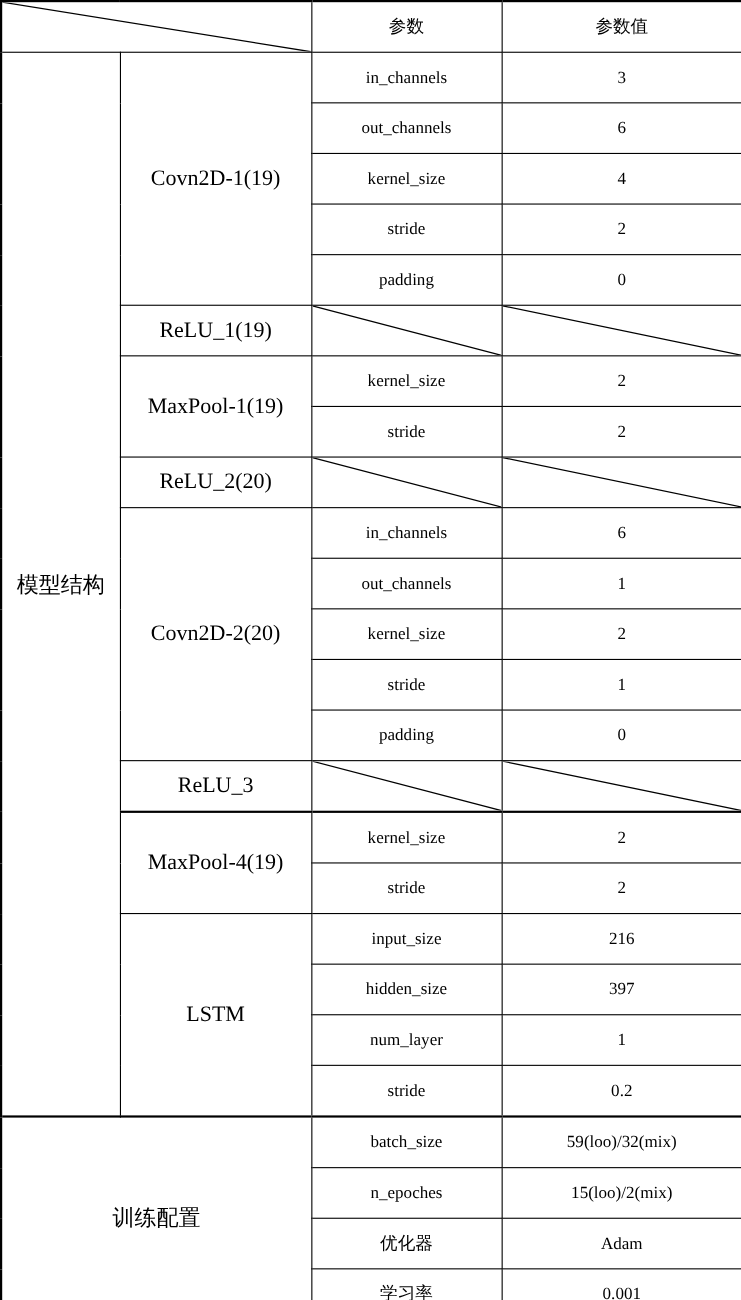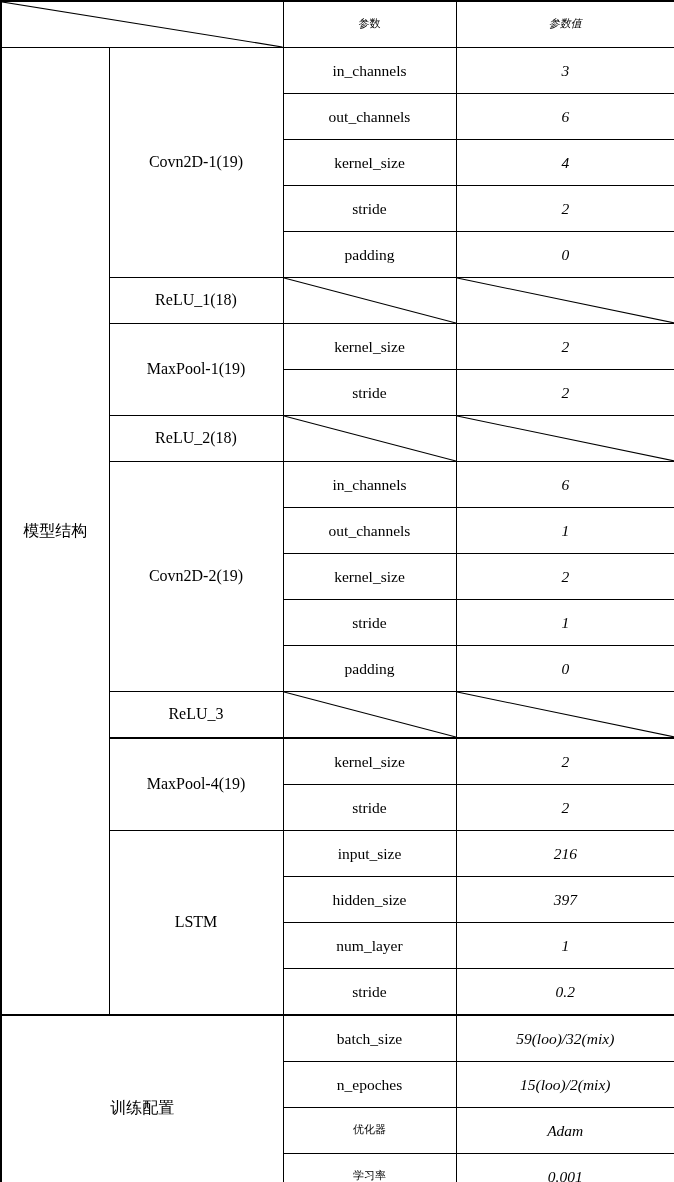--- a/index.html
+++ b/index.html
@@ -42,43 +42,43 @@
   }
 
   
   col.c1 { width: 108px; }
   col.c2 { width: 174px; }
   col.c3 { width: 173px; }
   col.c4 { width: 219px; }
 
   .cn {
     font-family: "DejaVu Sans", "Liberation Sans", sans-serif;
-    font-size: 11px;
+    font-size: 16px;
   }
 
   
   .frame-top    { border-top-width: 2px !important; }
   .frame-bottom { border-bottom-width: 2px !important; }
   .frame-left   { border-left-width: 2px !important; }
-  .frame-right  { border-right-width: 2px !important; font-style: italic; }
+  .frame-right  { border-right-width: 2px !important; }
 
   
   .sect-bottom { border-bottom-width: 2px !important; }
   .sect-top    { border-top-width: 2px !important; }
 
   
   .slash {
     position: absolute;
     inset: 0;
     pointer-events: none;
   }
   .slash svg { display: block; width: 100%; height: 100%; }
 
   .group-label {
-    font-size: 16px;
+    font-size: 20px;
   }
   .hdr {
     height: 45px;
   }
   .cell-text { display: block; }
 </style>
 </head>
 <body>
 
 <div class="sheet">
@@ -125,21 +125,21 @@
       <tr>
         <td>stride</td>
         <td class="frame-right">2</td>
       </tr>
       <tr>
         <td>padding</td>
         <td class="frame-right">0</td>
       </tr>
 
       <tr>
-        <td class="group-label">ReLU_1(18)</td>
+        <td class="group-label">ReLU_1(19)</td>
         <td>
           <span class="slash">
             <svg viewBox="0 0 173 45" preserveAspectRatio="none">
               <line x1="0" y1="0" x2="173" y2="45" stroke="#000" stroke-width="1.1" vector-effect="non-scaling-stroke"></line>
             </svg>
           </span>
         </td>
         <td class="frame-right">
           <span class="slash">
             <svg viewBox="0 0 219 45" preserveAspectRatio="none">
@@ -153,39 +153,39 @@
         <td class="group-label" rowspan="2">MaxPool-1(19)</td>
         <td>kernel_size</td>
         <td class="frame-right">2</td>
       </tr>
       <tr>
         <td>stride</td>
         <td class="frame-right">2</td>
       </tr>
 
       <tr>
-        <td class="group-label">ReLU_2(18)</td>
+        <td class="group-label">ReLU_2(20)</td>
         <td>
           <span class="slash">
             <svg viewBox="0 0 173 45" preserveAspectRatio="none">
               <line x1="0" y1="0" x2="173" y2="45" stroke="#000" stroke-width="1.1" vector-effect="non-scaling-stroke"></line>
             </svg>
           </span>
         </td>
         <td class="frame-right">
           <span class="slash">
             <svg viewBox="0 0 219 45" preserveAspectRatio="none">
               <line x1="0" y1="0" x2="219" y2="45" stroke="#000" stroke-width="1.1" vector-effect="non-scaling-stroke"></line>
             </svg>
           </span>
         </td>
       </tr>
 
       <tr>
-        <td class="group-label" rowspan="5">Covn2D-2(19)</td>
+        <td class="group-label" rowspan="5">Covn2D-2(20)</td>
         <td>in_channels</td>
         <td class="frame-right">6</td>
       </tr>
       <tr>
         <td>out_channels</td>
         <td class="frame-right">1</td>
       </tr>
       <tr>
         <td>kernel_size</td>
         <td class="frame-right">2</td>

